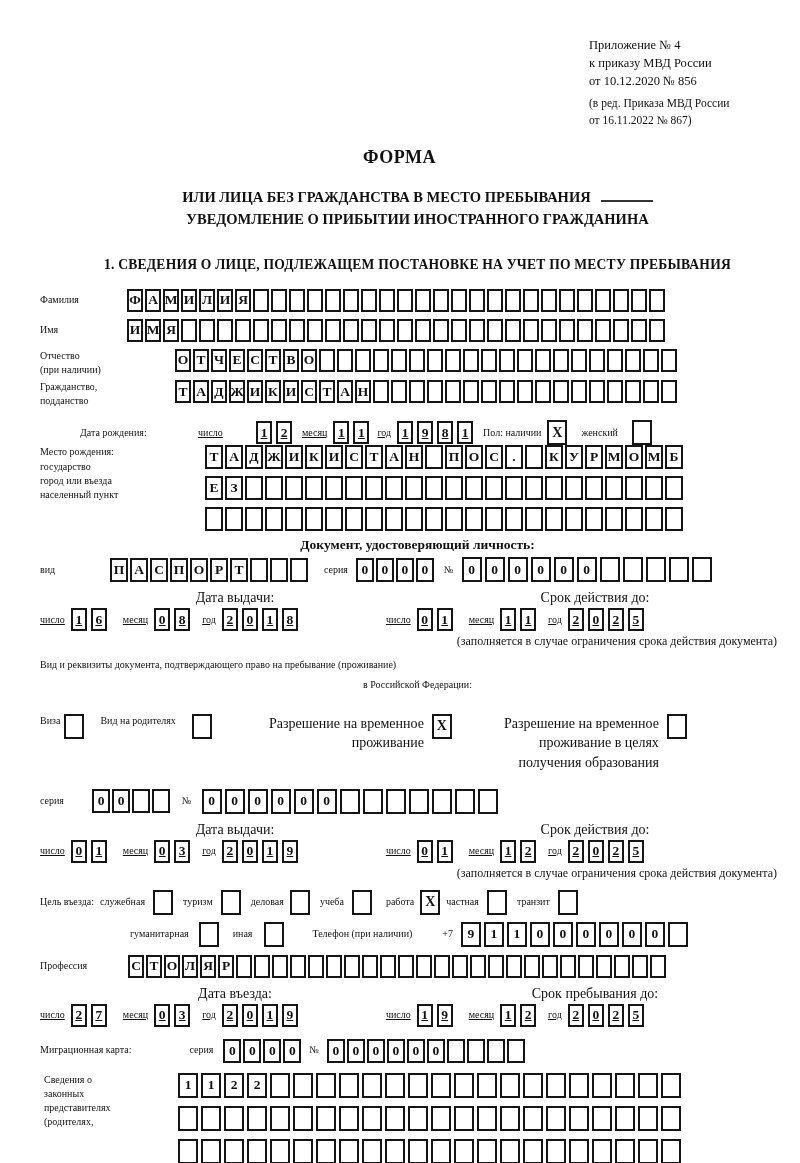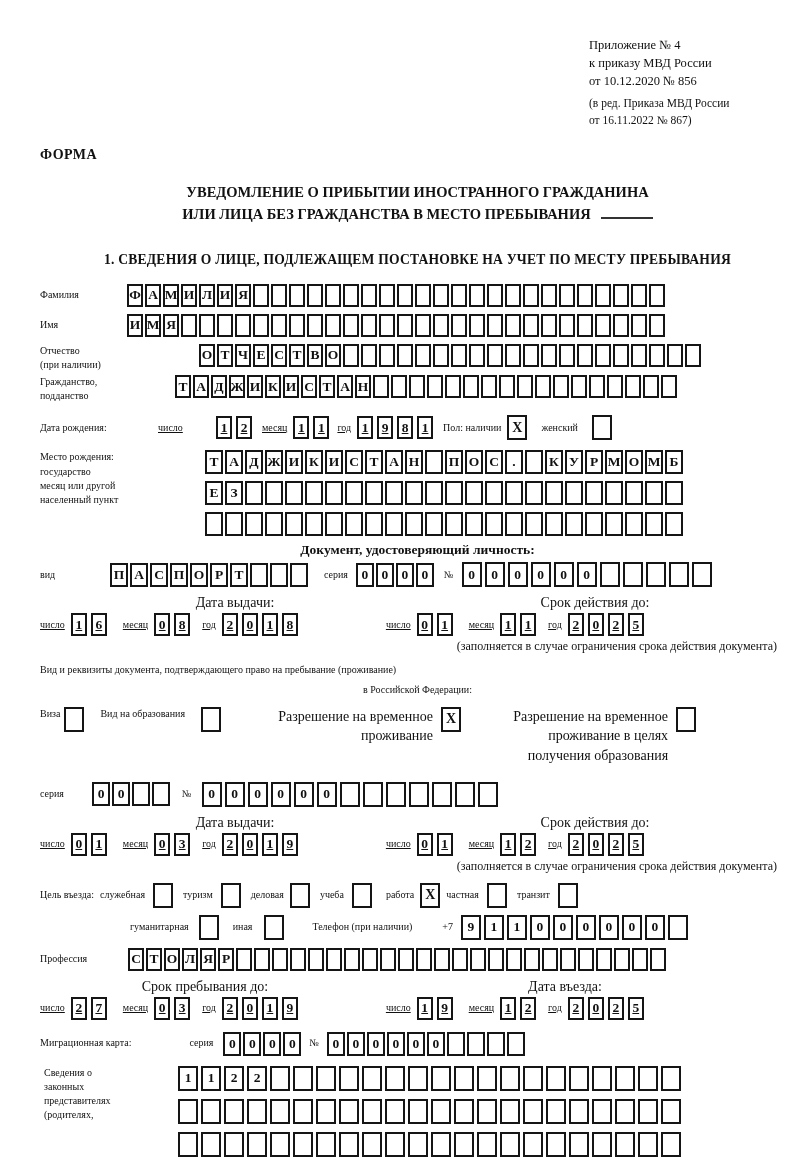--- a/index.html
+++ b/index.html
@@ -6,21 +6,21 @@
   html,body { background:#ffffff; }
   body {
     width:800px; height:1163px; overflow:hidden;
     font-family:"Liberation Serif","DejaVu Serif",serif;
     color:#111; position:relative;
     padding:36px 5px 0 40px;
   }
   .appendix { margin-left:auto; margin-right:28px; width:178px; font-size:12.5px; line-height:1.45; }
   .appendix .small { font-size:11.5px; }
   .appendix .gap { height:5px; }
-  .forma { text-align:left; margin:18px 36px 0 0; font-weight:bold; font-size:14px; letter-spacing:.5px; }
+  .forma { text-align:center; margin:18px 36px 0 0; font-weight:bold; font-size:18px; letter-spacing:.5px; }
   .title { text-align:center; font-weight:bold; font-size:14.5px; line-height:1.55; margin-top:18px; }
   .title .uline { display:inline-block; width:52px; border-bottom:2.5px solid #333; height:12px; margin-left:10px; }
   .sec-heading { text-align:center; font-weight:bold; font-size:13.6px; margin-top:26px; letter-spacing:.2px; }
 
   .row { display:flex; align-items:center; }
   .row.top { align-items:flex-start; }
   .lbl { font-size:10px; line-height:1.42; flex-shrink:0; }
   .cells { display:flex; flex-wrap:nowrap; }
   .cell {
     display:inline-flex; align-items:center; justify-content:center;
@@ -51,22 +51,22 @@
   <div>к приказу МВД России</div>
   <div>от 10.12.2020 № 856</div>
   <div class="gap"></div>
   <div class="small">(в ред. Приказа МВД России</div>
   <div class="small">от 16.11.2022 № 867)</div>
 </div>
 
 <div class="forma">ФОРМА</div>
 
 <div class="title">
+  <div><span>ИЛИ ЛИЦА БЕЗ ГРАЖДАНСТВА В МЕСТО ПРЕБЫВАНИЯ</span><span class="uline"></span></div>
   <div>УВЕДОМЛЕНИЕ О ПРИБЫТИИ ИНОСТРАННОГО ГРАЖДАНИНА</div>
-  <div><span>ИЛИ ЛИЦА БЕЗ ГРАЖДАНСТВА В МЕСТО ПРЕБЫВАНИЯ</span><span class="uline"></span></div>
 </div>
 
 <div class="sec-heading">1. СВЕДЕНИЯ О ЛИЦЕ, ПОДЛЕЖАЩЕМ ПОСТАНОВКЕ НА УЧЕТ ПО МЕСТУ ПРЕБЫВАНИЯ</div>
 
 <div class="row" style="margin-top:16px;">
   <span class="lbl w87">Фамилия</span>
   <span class="cells">
       <span class="cell">Ф</span>
       <span class="cell">А</span>
       <span class="cell">М</span>
@@ -129,21 +129,21 @@
       <span class="cell"></span>
       <span class="cell"></span>
       <span class="cell"></span>
       <span class="cell"></span>
       <span class="cell"></span>
       <span class="cell"></span>
       <span class="cell"></span>
     </span>
 </div>
 
-<div class="row top" style="margin-top:7px;gap:24px;">
+<div class="row top" style="margin-top:7px;">
   <span class="lbl w135">
     <span>Отчество</span><br>
     <span>(при наличии)</span>
   </span>
   <span class="cells">
       <span class="cell">О</span>
       <span class="cell">Т</span>
       <span class="cell">Ч</span>
       <span class="cell">Е</span>
       <span class="cell">С</span>
@@ -203,21 +203,21 @@
       <span class="cell"></span>
       <span class="cell"></span>
       <span class="cell"></span>
       <span class="cell"></span>
       <span class="cell"></span>
       <span class="cell"></span>
       <span class="cell"></span>
     </span>
 </div>
 
-<div class="row" style="margin-top:12px;">
+<div class="row" style="margin-top:12px;margin-left:40px;">
   <span class="lbl" style="width:118px;">Дата рождения:</span>
   <span class="dg">
     <span class="lbl" style="width:52px;">число</span>
     <span class="cells">
         <span class="cell">1</span>
         <span class="cell">2</span>
       </span>
   </span>
   <span class="dg" style="margin-left:6px;">
     <span class="lbl">месяц</span>
@@ -234,25 +234,25 @@
         <span class="cell">8</span>
         <span class="cell">1</span>
       </span>
   </span>
   <span class="lbl" style="margin-left:6px;">Пол: наличии</span>
   <span class="checkbox" style="margin-left:6px;">X</span>
   <span class="lbl" style="margin-left:14px;">женский</span>
   <span class="checkbox" style="margin-left:14px;"></span>
 </div>
 
-<div class="row top" style="margin-top:10px;">
+<div class="row top" style="">
   <span class="lbl w165">
     <span>Место рождения:</span><br>
     <span>государство</span><br>
-    <span>месяц или другой</span><br>
+    <span>город или въезда</span><br>
     <span>населенный пункт</span>
   </span>
   <span class="stack">
     <span class="cells c18" style="display:flex;">
         <span class="cell">Т</span>
         <span class="cell">А</span>
         <span class="cell">Д</span>
         <span class="cell">Ж</span>
         <span class="cell">И</span>
         <span class="cell">К</span>
@@ -421,24 +421,24 @@
         <span class="cell">5</span>
       </span>
   </span>
 </div>
 
 <div class="note" style="text-align:right; padding-right:18px; margin-top:3px;">(заполняется в случае ограничения срока действия документа)</div>
 
 <div class="lbl" style="margin-top:9px;">Вид и реквизиты документа, подтверждающего право на пребывание (проживание)</div>
 <div class="lbl" style="margin-top:5px;text-align:center;">в Российской Федерации:</div>
 
-<div class="row top" style="margin-top:10px;">
+<div class="row top" style="margin-top:22px;">
   <span class="lbl">Виза</span>
   <span class="checkbox" style="margin-left:4px;"></span>
-  <span class="lbl" style="margin-left:16px;">Вид на образования</span>
+  <span class="lbl" style="margin-left:16px;">Вид на родителях</span>
   <span class="checkbox" style="margin-left:16px;"></span>
   <span class="ck-label-block" style="width:190px; margin-left:22px;">Разрешение на временное проживание</span>
   <span class="checkbox" style="margin-left:8px;">X</span>
   <span class="ck-label-block" style="width:185px; margin-left:22px;">Разрешение на временное проживание в целях получения образования</span>
   <span class="checkbox" style="margin-left:8px;"></span>
 </div>
 
 <div class="row" style="margin-top:16px;">
   <span class="lbl" style="width:52px;">серия</span>
   <span class="cells c18">
@@ -590,22 +590,22 @@
       <span class="cell"></span>
       <span class="cell"></span>
       <span class="cell"></span>
       <span class="cell"></span>
       <span class="cell"></span>
       <span class="cell"></span>
     </span>
 </div>
 
 <div class="hdr2" style="margin-top:8px;">
+  <div style="width:390px; text-align:center;">Дата въезда:</div>
   <div style="width:330px; text-align:center;">Срок пребывания до:</div>
-  <div style="width:390px; text-align:center;">Дата въезда:</div>
 </div>
 
 <div class="row" style="margin-top:2px;">
   <span class="dg">
     <span class="lbl">число</span>
     <span class="cells">
         <span class="cell">2</span>
         <span class="cell">7</span>
       </span>
   </span>

